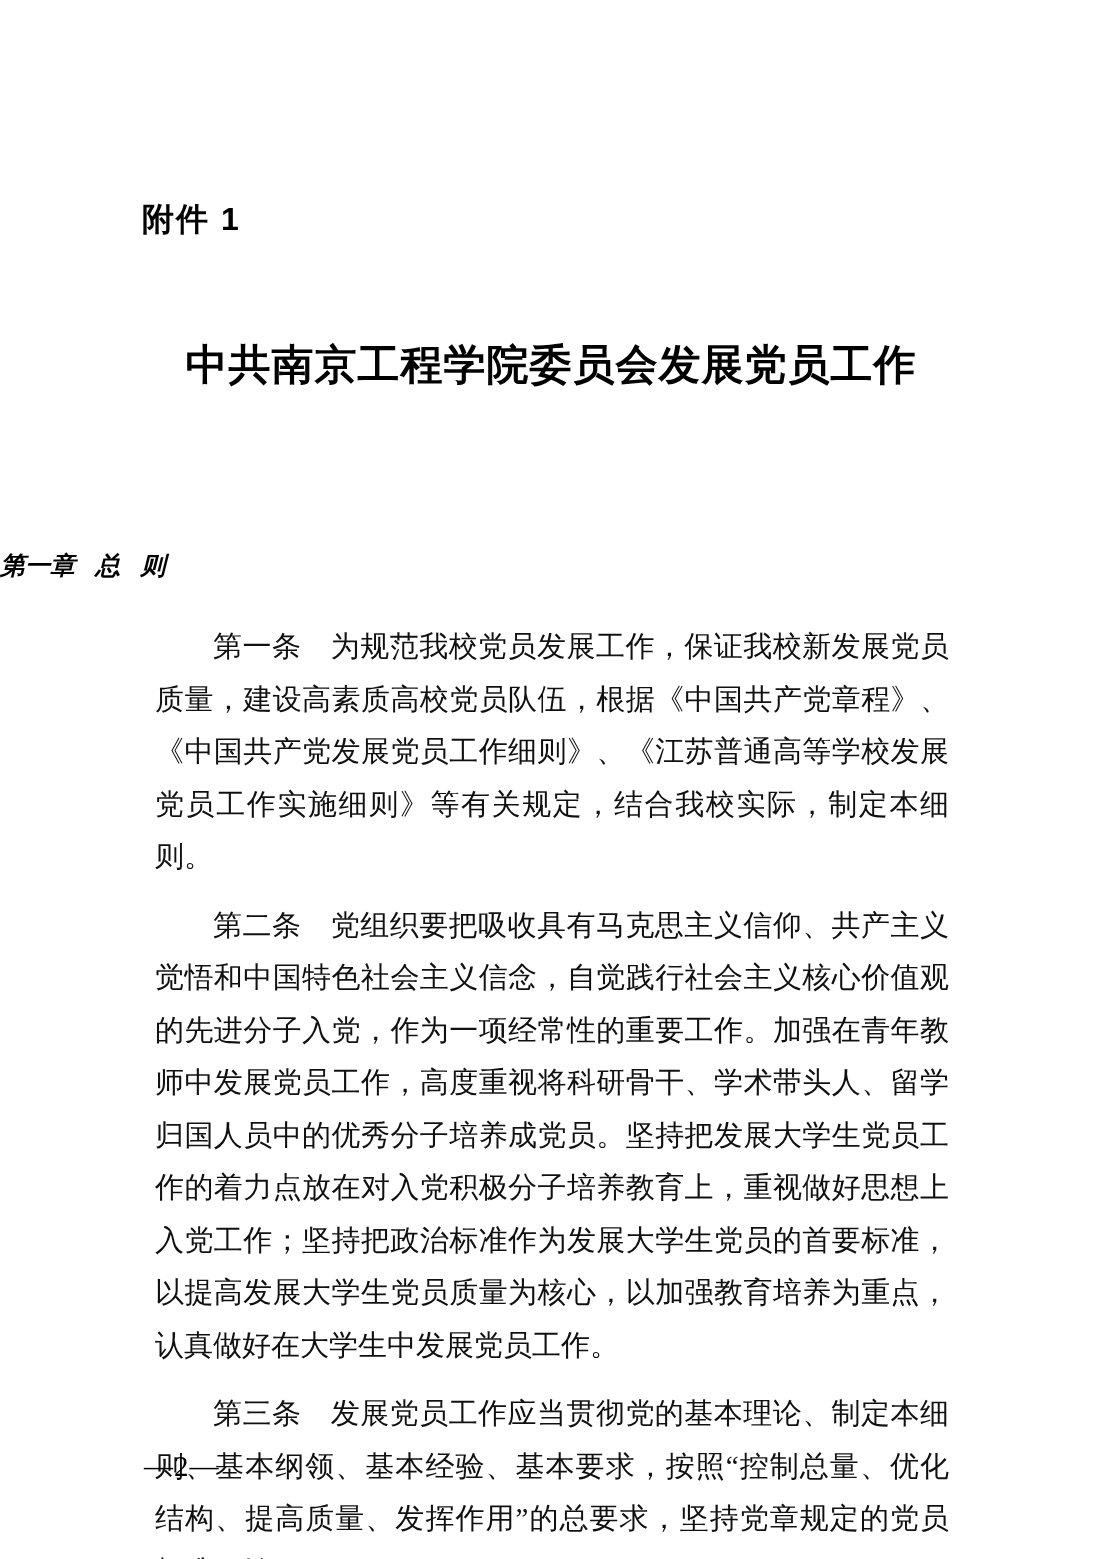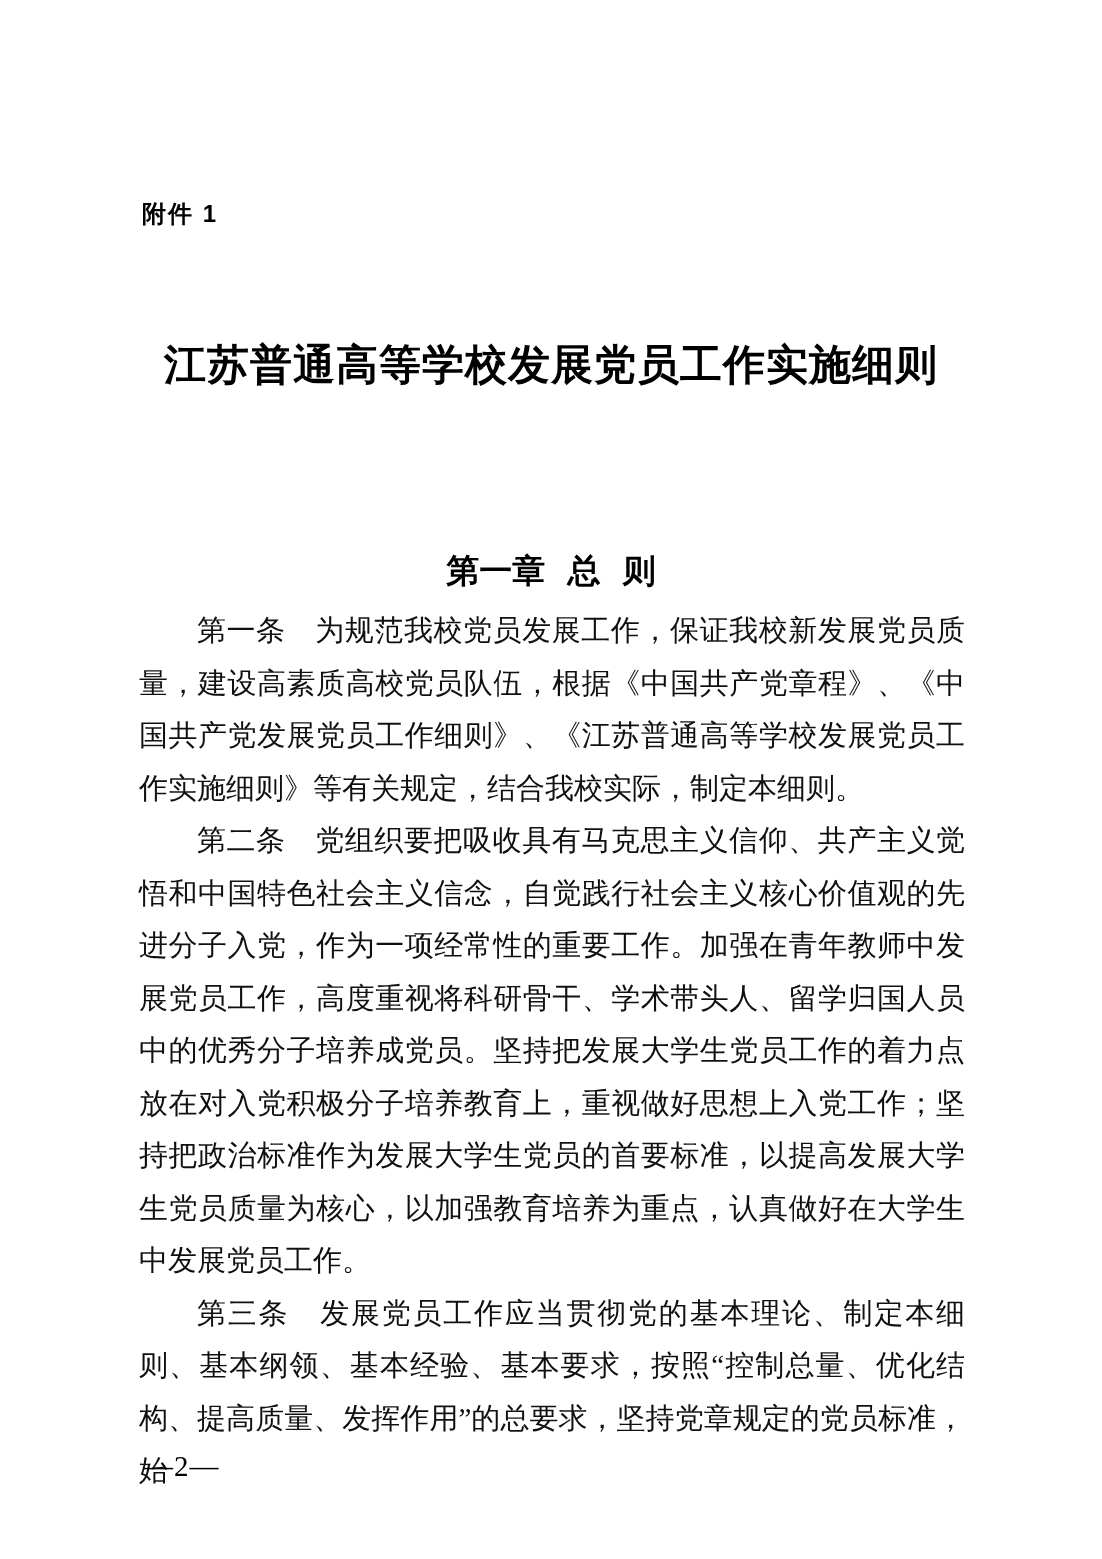--- a/index.html
+++ b/index.html
@@ -14,21 +14,21 @@
     background: #ffffff;
     margin: 0 auto;
     overflow: hidden;
     font-family: "Liberation Serif", "DejaVu Serif", serif;
     color: #141414;
   }
   .attachment-label {
     position: absolute;
     left: 142px;
     top: 198px;
-    font-size: 24px;
+    font-size: 32px;
     font-family: "Liberation Sans", "DejaVu Sans", sans-serif;
     font-weight: 600;
     letter-spacing: 2px;
     color: #000;
   }
   .doc-title {
     position: absolute;
     left: 0;
     right: 0;
     top: 322px;
@@ -37,60 +37,60 @@
     font-size: 42px;
     line-height: 86px;
     letter-spacing: 1px;
     color: #000;
   }
   .chapter-heading {
     position: absolute;
     left: 0;
     right: 0;
     top: 549px;
-    text-align: center;
-    font-size: 33px;
+    font-size: 25px;
     font-weight: bold;
     word-spacing: 14px;
     color: #000;
+    font-style: italic;
   }
   .body-text {
     position: absolute;
     left: 139px;
     width: 826px;
     top: 604px;
     font-size: 29px;
     line-height: 52.5px;
     text-align: justify;
     text-justify: inter-ideograph;
     color: #101010;
   }
   .body-text p {
-    margin: 0;
+    margin: 16px;
     padding: 0;
     text-indent: 2em;
   }
   .page-number {
     position: absolute;
     left: 144px;
     top: 1450px;
     font-size: 29px;
     letter-spacing: 1px;
     color: #000;
   }
 </style>
 </head>
 <body>
 
 <div class="page">
 
   <div class="attachment-label">附件 1</div>
 
   <div class="doc-title">
-    <div>江苏普通高等学校发展党员工作实施细则</div>
+    <div>中共南京工程学院委员会发展党员工作</div>
   </div>
 
   <div class="chapter-heading">第一章 总 则</div>
 
   <div class="body-text">
     <p>第一条　为规范我校党员发展工作，保证我校新发展党员质量，建设高素质高校党员队伍，根据《中国共产党章程》、《中国共产党发展党员工作细则》、《江苏普通高等学校发展党员工作实施细则》等有关规定，结合我校实际，制定本细则。</p>
     <p>第二条　党组织要把吸收具有马克思主义信仰、共产主义觉悟和中国特色社会主义信念，自觉践行社会主义核心价值观的先进分子入党，作为一项经常性的重要工作。加强在青年教师中发展党员工作，高度重视将科研骨干、学术带头人、留学归国人员中的优秀分子培养成党员。坚持把发展大学生党员工作的着力点放在对入党积极分子培养教育上，重视做好思想上入党工作；坚持把政治标准作为发展大学生党员的首要标准，以提高发展大学生党员质量为核心，以加强教育培养为重点，认真做好在大学生中发展党员工作。</p>
     <p>第三条　发展党员工作应当贯彻党的基本理论、制定本细则、基本纲领、基本经验、基本要求，按照“控制总量、优化结构、提高质量、发挥作用”的总要求，坚持党章规定的党员标准，始</p>
   </div>
 

